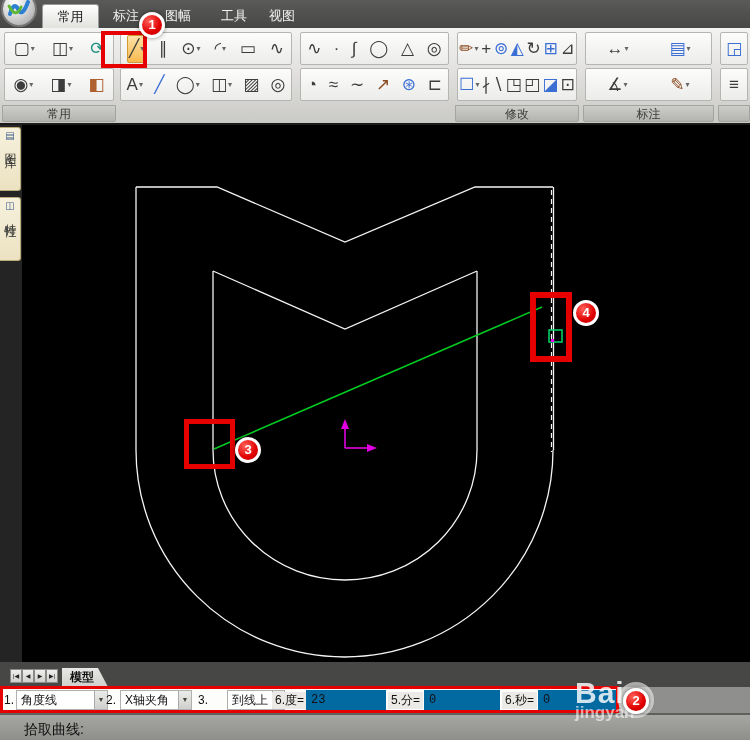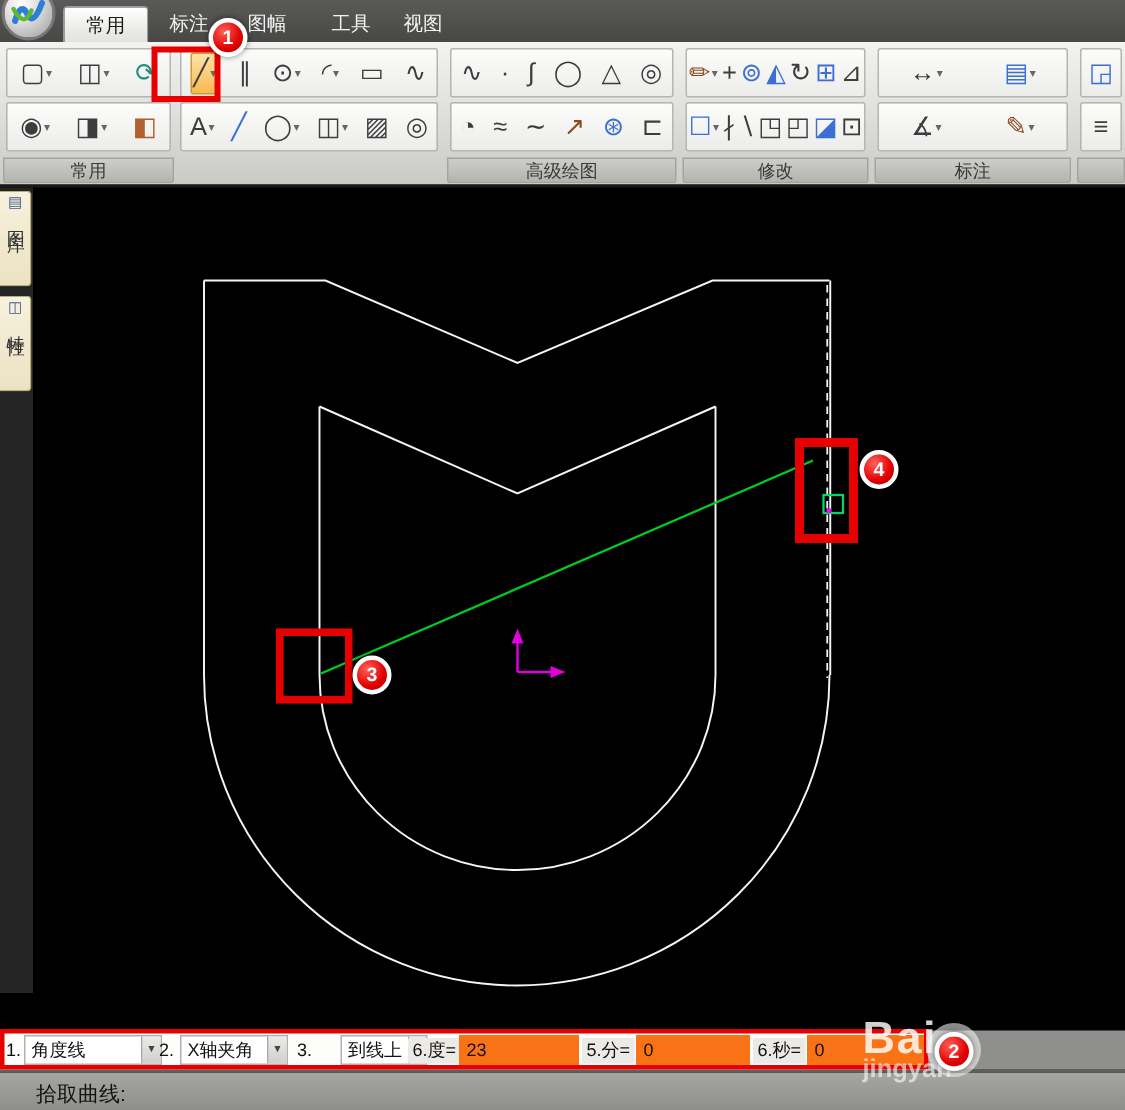--- a/index.html
+++ b/index.html
@@ -64,21 +64,21 @@
 
   .inputrow { position:absolute; left:0; top:687px; width:750px; height:26px; background:#8f8f8d; z-index:3; }
   .input-white { position:absolute; left:0; top:0; width:619px; height:26px; background:#fdfdfc; }
   .field { position:absolute; top:3px; height:20px; display:flex; align-items:center; font-size:12px; color:#111; }
   .field .no { margin-right:2px; white-space:nowrap; }
   .field .no.graybg { background:#eceae6; padding:0 3px; border-radius:1px; }
   .combo { display:flex; align-items:center; height:20px; background:#fff; border:1px solid #b0b0ae; }
   .combo .ctext { padding:0 4px; white-space:nowrap; flex:1; }
   .combo .cdd { width:13px; height:18px; background:linear-gradient(#ebebe9,#cfcfcc);
                 border-left:1px solid #aaa; font-size:7px; color:#444; text-align:center; line-height:18px; }
-  .valuebox { height:20px; background:#f97316; padding:0 5px; line-height:20px; }
+  .valuebox { height:20px; background:#0369a1; padding:0 5px; line-height:20px;font-family:Liberation Mono, monospace; }
 
   .statusbar { position:absolute; left:0; top:713px; width:750px; height:27px;
                background:linear-gradient(#a6a6a3,#8e8e8b); border-top:2px solid #5f5f5d; z-index:2; }
   .status-text { position:absolute; left:24px; top:6px; font-size:14px; color:#111; }
 
   
   .watermark { position:absolute; z-index:6; pointer-events:none; }
   .wm1 { position:absolute; left:575px; top:676px; font-size:30px; font-weight:bold; color:rgba(255,255,255,.82); letter-spacing:1px; }
   .wm-paw { position:absolute; left:618px; top:682px; width:36px; height:36px; border-radius:50%; background:rgba(255,255,255,.55); }
   .wm2 { position:absolute; left:575px; top:703px; font-size:17px; font-weight:bold; color:rgba(255,255,255,.6); }
@@ -218,21 +218,20 @@
           <div class="tool">
             <span class="glyph" style="color: rgb(138, 74, 31);">↗</span>
           </div>
           <div class="tool">
             <span class="glyph" style="color: rgb(59, 111, 212);">⊛</span>
           </div>
           <div class="tool">
             <span class="glyph">⊏</span>
           </div>
         </div>
-        <div class="panel-label">高级绘图</div>
       </div>
       <div class="panel" style="left: 455px; width: 124px;">
         <div class="panel-row r1">
           <div class="tool">
             <span class="glyph" style="color: rgb(138, 74, 31);">✏</span>
             <span class="dd">▾</span>
           </div>
           <div class="tool">
             <span class="glyph">+</span>
           </div>
@@ -343,20 +342,24 @@
       <line x1="214" y1="449" x2="542" y2="307" stroke="#00cc22" stroke-width="1.5"></line>
       <rect x="549" y="330" width="13" height="12" fill="none" stroke="#00d96a" stroke-width="1.5"></rect>
       <rect x="551" y="339" width="3" height="3" fill="#ff00ff"></rect>
       <line x1="345" y1="448" x2="345" y2="427" stroke="#e000e0" stroke-width="1.6"></line>
       <line x1="345" y1="448" x2="369" y2="448" stroke="#e000e0" stroke-width="1.6"></line>
       <polygon points="345,419 341,429 349,429" fill="#e000e0"></polygon>
       <polygon points="377,448 367,444 367,452" fill="#e000e0"></polygon>
     </svg>
 
   
+  <div class="tabrow">
+    <span id="navbtns"><div class="navbtn" style="left: 10px;">|◀</div><div class="navbtn" style="left: 22px;">◀</div><div class="navbtn" style="left: 34px;">▶</div><div class="navbtn" style="left: 46px;">▶|</div></span>
+    <div class="model-tab">模型</div>
+  </div>
 
   
   <div class="inputrow">
     <div class="input-white"></div>
     <span id="fields"><div class="field" style="left: 4px;">
           <span class="no">1.</span>
           <div class="combo" style="position: absolute; left: 12px; width: 92px;">
             <span class="ctext">角度线</span>
             <div class="cdd">▼</div>
           </div>

